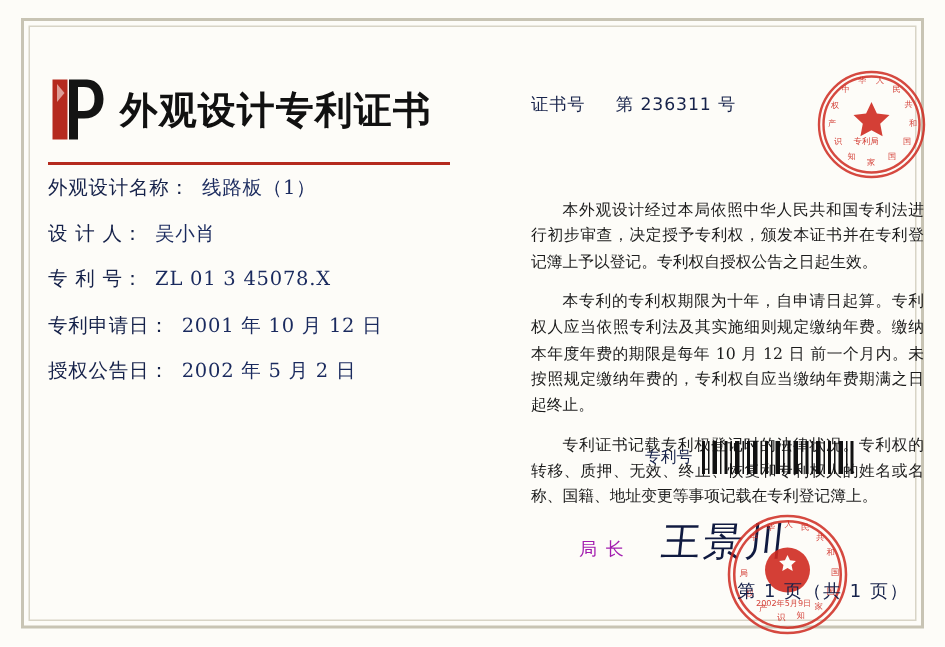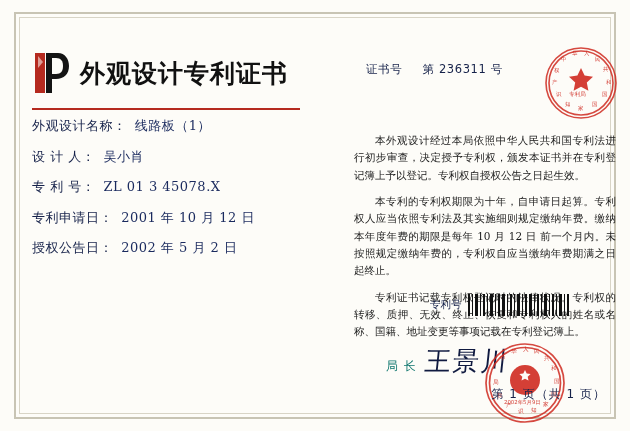--- a/index.html
+++ b/index.html
@@ -84,21 +84,20 @@
   .right{
     position:absolute;
     left:330px;top:40px;
     width:250px;
   }
   .cert-no{
     font-size:11.5px;
     color:#16224a;
     letter-spacing:0.6px;
     white-space:nowrap;
-    margin-left:12px;
   }
   .cert-no .num{margin-left:16px;}
 
   .seal{
     position:absolute;
     left:188px;top:-18px;
     width:78px;height:78px;
   }
 
   .para-block{
@@ -126,21 +125,21 @@
     display:block;
   }
 
   
   .sign-row{
     position:absolute;
     left:362px;top:322px;
     display:flex;align-items:flex-end;
   }
   .sign-lbl{
-    font-size:12px;color:#0f766e;margin-right:8px;
+    font-size:12px;color:#a21caf;margin-right:24px;
     padding-bottom:4px;letter-spacing:1px;
   }
   .sign-name{
     font-family:"DejaVu Serif","Liberation Serif",serif;
     font-size:26px;
     color:#101a40;
     letter-spacing:2px;
     transform:skewX(-6deg);
   }
 

